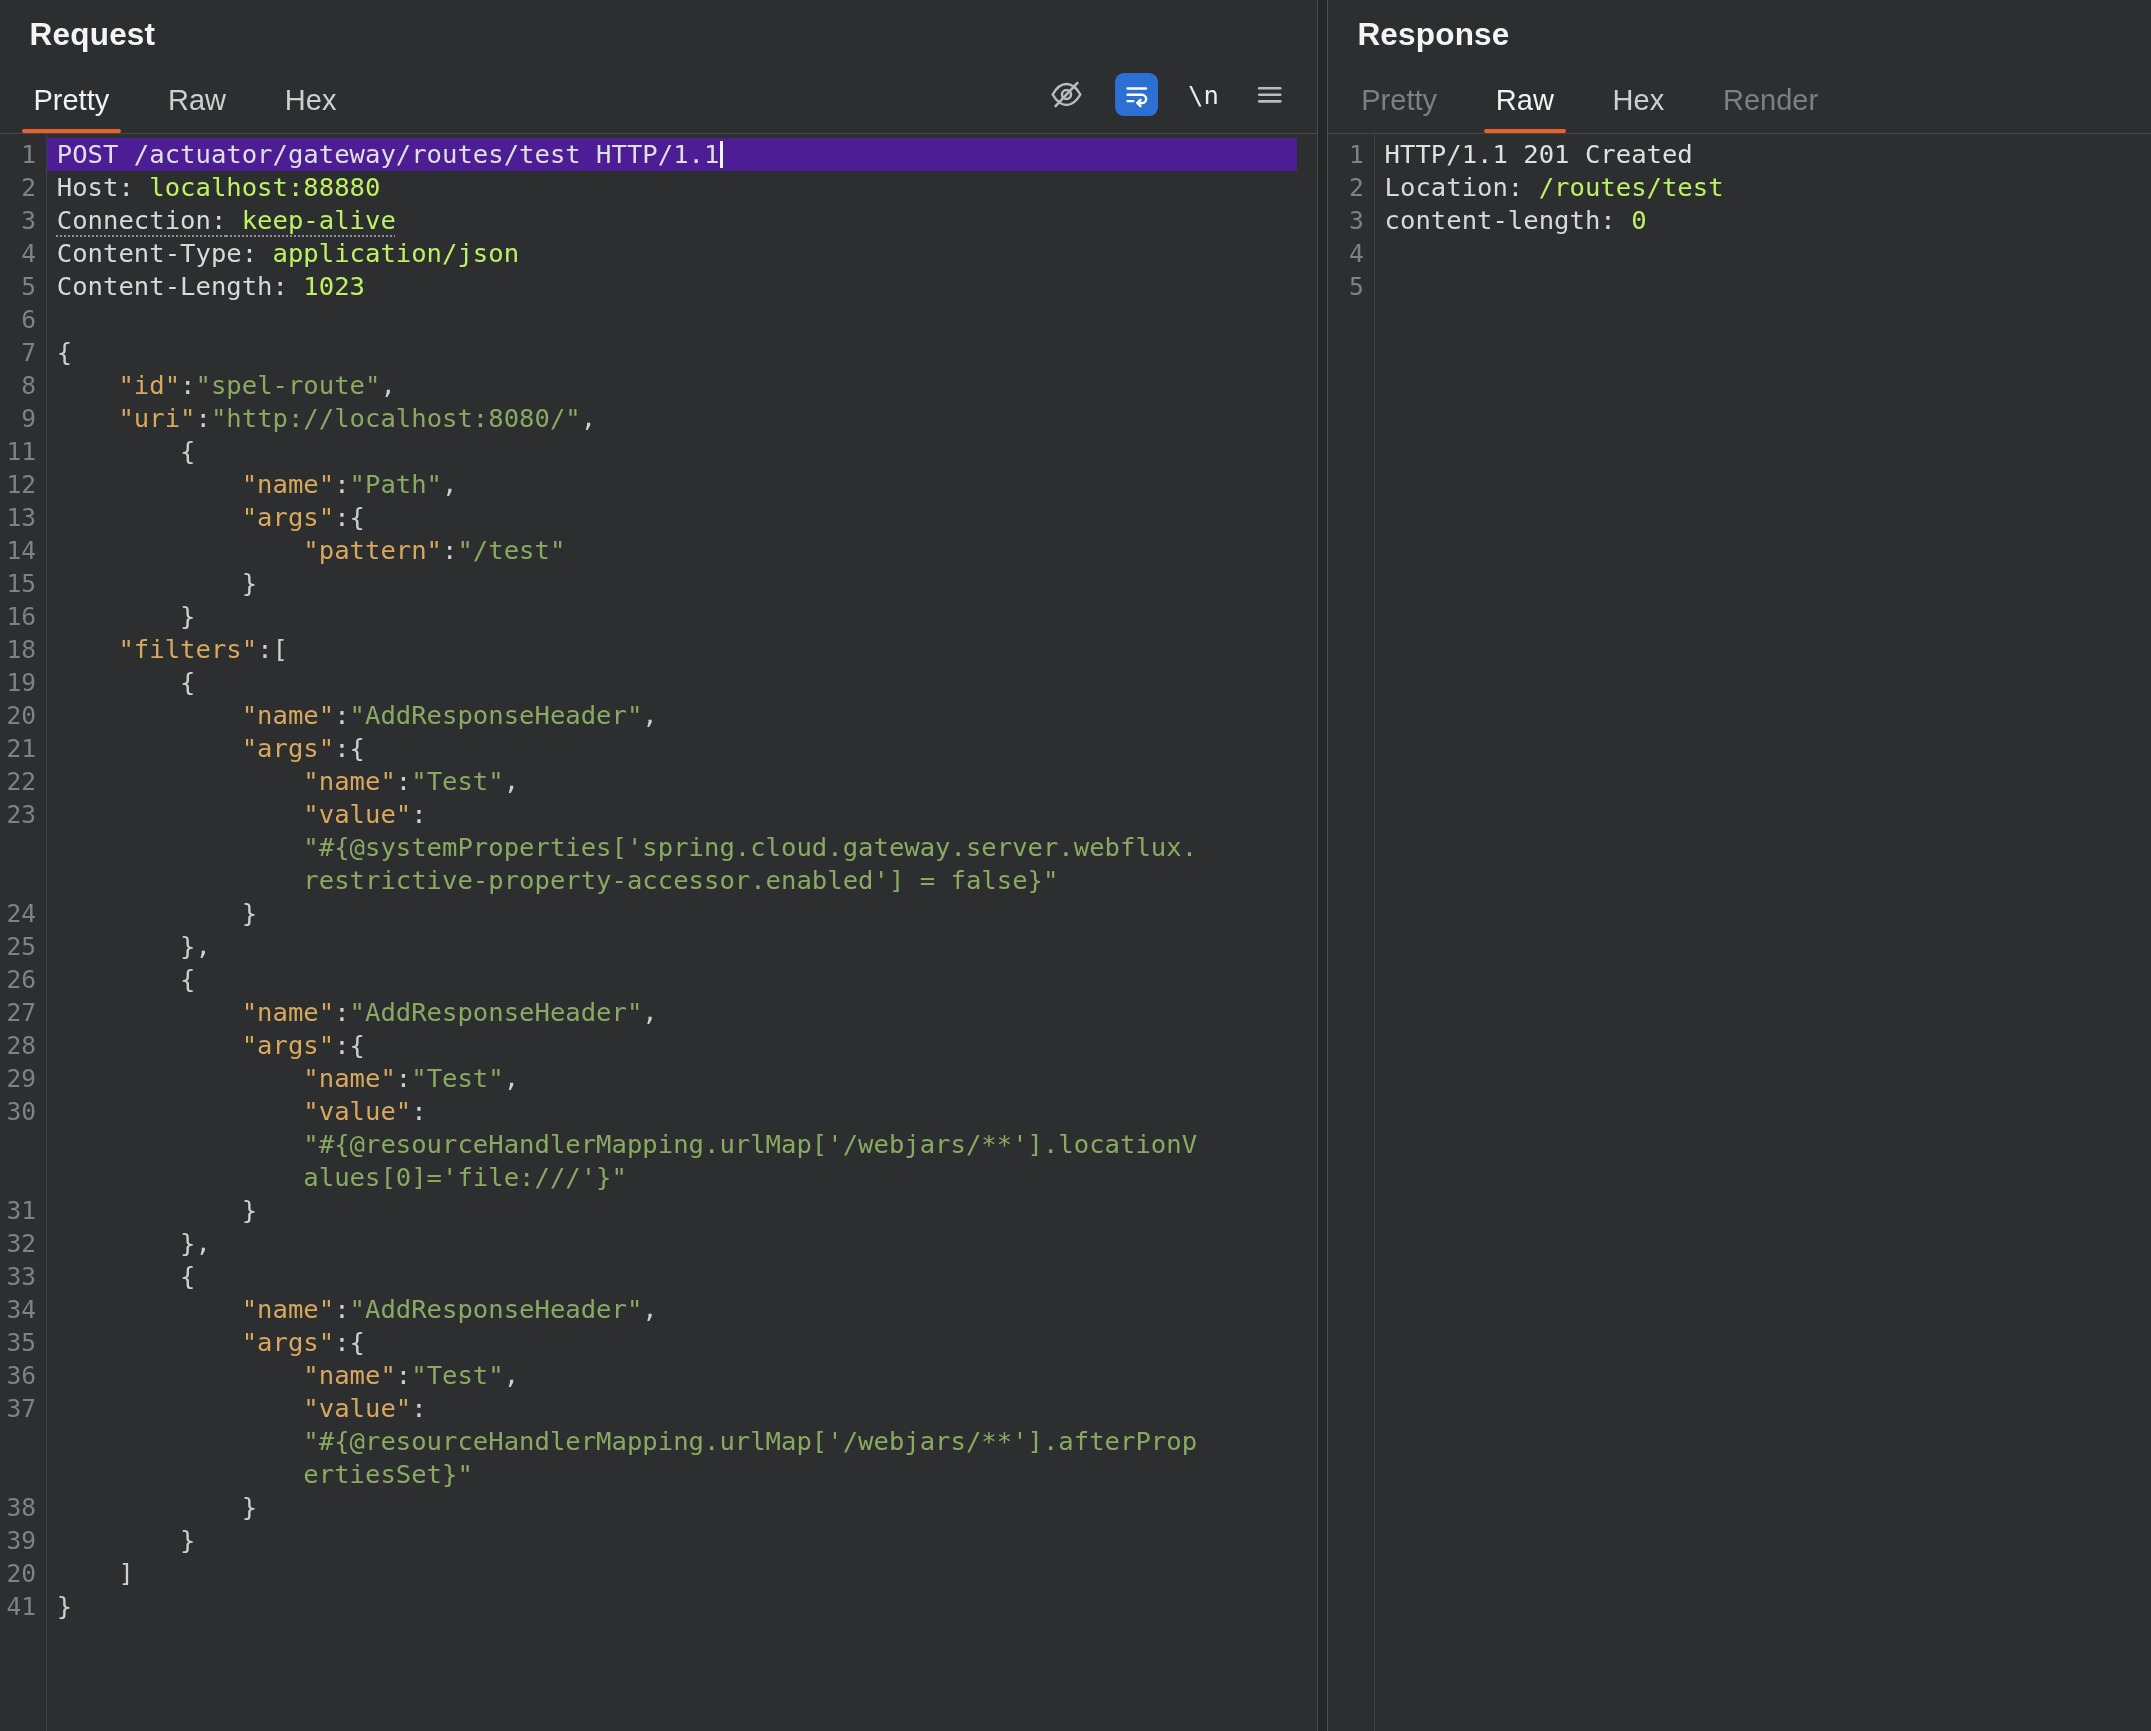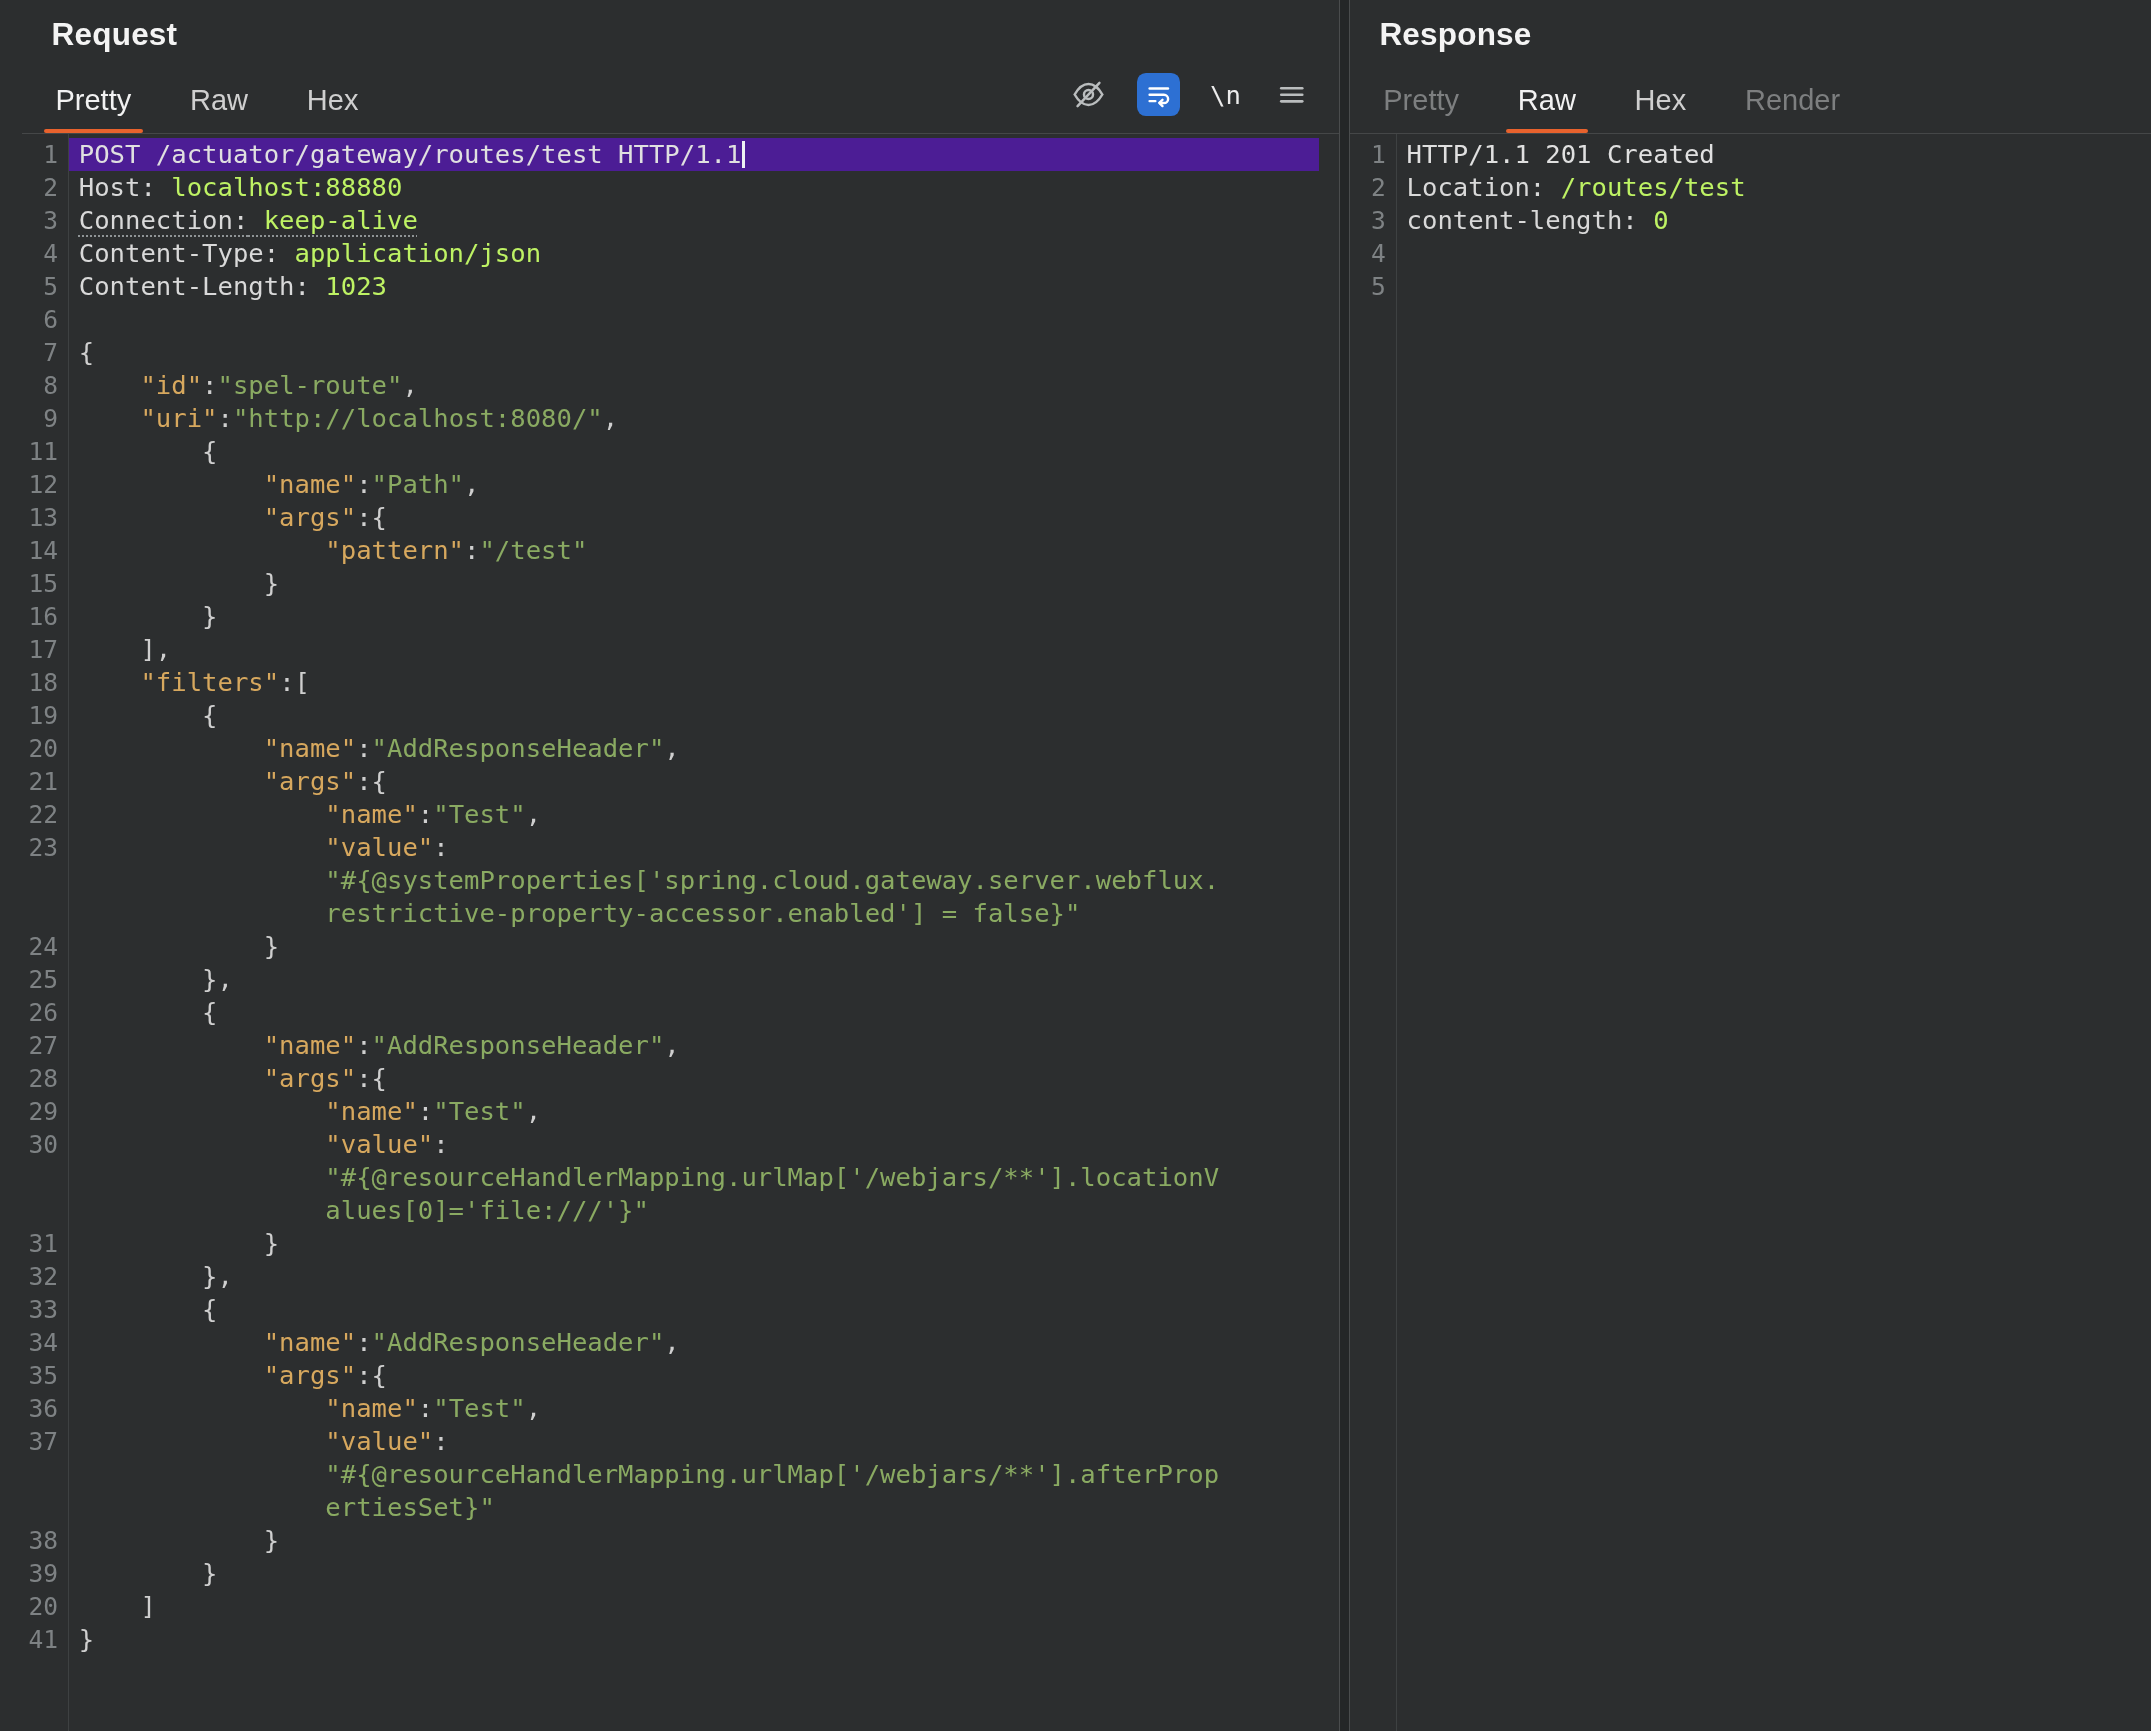--- a/index.html
+++ b/index.html
@@ -1,19 +1,19 @@
 <!DOCTYPE html>
 <html><head>
 <meta charset="utf-8">
 <style>
   html,body{margin:0;padding:0;background:#2c2e2f;width:2151px;height:1732px;overflow:hidden;}
   *{box-sizing:border-box;}
   .app{display:flex;width:2151px;height:1732px;font-family:"Liberation Sans",sans-serif;color:#d6d6d6;}
   .panel{display:flex;flex-direction:column;background:#2c2e2f;min-width:0;}
-  .panel-left{flex:0 0 1317px;margin-left:22px;}
+  .panel-left{flex:0 0 1317px;}
   .panel-right{flex:1 1 auto;}
   .divider{flex:0 0 10.8px;background:#242627;border-left:1px solid #4a4c4d;border-right:1px solid #4a4c4d;cursor:col-resize;}
 
   .panel-header{position:relative;height:134px;flex:0 0 134px;border-bottom:1px solid #454748;padding:15.8px 0 0 29.6px;}
   .panel-title{margin:0;font-size:31.5px;font-weight:700;color:#f4f4f4;letter-spacing:0.2px;}
   .tabbar{position:absolute;left:29.6px;bottom:0;display:flex;align-items:flex-end;}
   .tab{position:relative;font-size:29px;color:#cfcfcf;padding:0 3.9px 15.8px 3.9px;margin-right:51px;cursor:pointer;}
   .tab.active{color:#f2f2f2;}
   .tab.dim{color:#7d7f80;}
   .tab.active::after{content:"";position:absolute;left:-7.9px;right:-7.9px;bottom:0;height:3.9px;border-radius:2px;background:#e8622d;}
@@ -90,21 +90,20 @@
         <div class="code-row"><span class="gutter">6</span><span class="code"></span></div>
         <div class="code-row"><span class="gutter">7</span><span class="code"><span class="t-punct">{</span></span></div>
         <div class="code-row"><span class="gutter">8</span><span class="code"><span class="t-punct">    </span><span class="t-key">"id"</span><span class="t-punct">:</span><span class="t-str">"spel-route"</span><span class="t-punct">,</span></span></div>
         <div class="code-row"><span class="gutter">9</span><span class="code"><span class="t-punct">    </span><span class="t-key">"uri"</span><span class="t-punct">:</span><span class="t-str">"http://localhost:8080/"</span><span class="t-punct">,</span></span></div>
         <div class="code-row"><span class="gutter">11</span><span class="code"><span class="t-punct">        {</span></span></div>
         <div class="code-row"><span class="gutter">12</span><span class="code"><span class="t-punct">            </span><span class="t-key">"name"</span><span class="t-punct">:</span><span class="t-str">"Path"</span><span class="t-punct">,</span></span></div>
         <div class="code-row"><span class="gutter">13</span><span class="code"><span class="t-punct">            </span><span class="t-key">"args"</span><span class="t-punct">:{</span></span></div>
         <div class="code-row"><span class="gutter">14</span><span class="code"><span class="t-punct">                </span><span class="t-key">"pattern"</span><span class="t-punct">:</span><span class="t-str">"/test"</span></span></div>
         <div class="code-row"><span class="gutter">15</span><span class="code"><span class="t-punct">            }</span></span></div>
         <div class="code-row"><span class="gutter">16</span><span class="code"><span class="t-punct">        }</span></span></div>
-        <div class="code-row"><span class="gutter">17</span><span class="code"><span class="t-punct">    ],</span></span></div>
         <div class="code-row"><span class="gutter">18</span><span class="code"><span class="t-punct">    </span><span class="t-key">"filters"</span><span class="t-punct">:[</span></span></div>
         <div class="code-row"><span class="gutter">19</span><span class="code"><span class="t-punct">        {</span></span></div>
         <div class="code-row"><span class="gutter">20</span><span class="code"><span class="t-punct">            </span><span class="t-key">"name"</span><span class="t-punct">:</span><span class="t-str">"AddResponseHeader"</span><span class="t-punct">,</span></span></div>
         <div class="code-row"><span class="gutter">21</span><span class="code"><span class="t-punct">            </span><span class="t-key">"args"</span><span class="t-punct">:{</span></span></div>
         <div class="code-row"><span class="gutter">22</span><span class="code"><span class="t-punct">                </span><span class="t-key">"name"</span><span class="t-punct">:</span><span class="t-str">"Test"</span><span class="t-punct">,</span></span></div>
         <div class="code-row"><span class="gutter">23</span><span class="code"><span class="t-punct">                </span><span class="t-key">"value"</span><span class="t-punct">:</span></span></div>
         <div class="code-row"><span class="gutter"></span><span class="code"><span class="t-punct">                </span><span class="t-str">"#{@systemProperties['spring.cloud.gateway.server.webflux.</span></span></div>
         <div class="code-row"><span class="gutter"></span><span class="code"><span class="t-punct">                </span><span class="t-str">restrictive-property-accessor.enabled'] = false}"</span></span></div>
         <div class="code-row"><span class="gutter">24</span><span class="code"><span class="t-punct">            }</span></span></div>
         <div class="code-row"><span class="gutter">25</span><span class="code"><span class="t-punct">        },</span></span></div>

